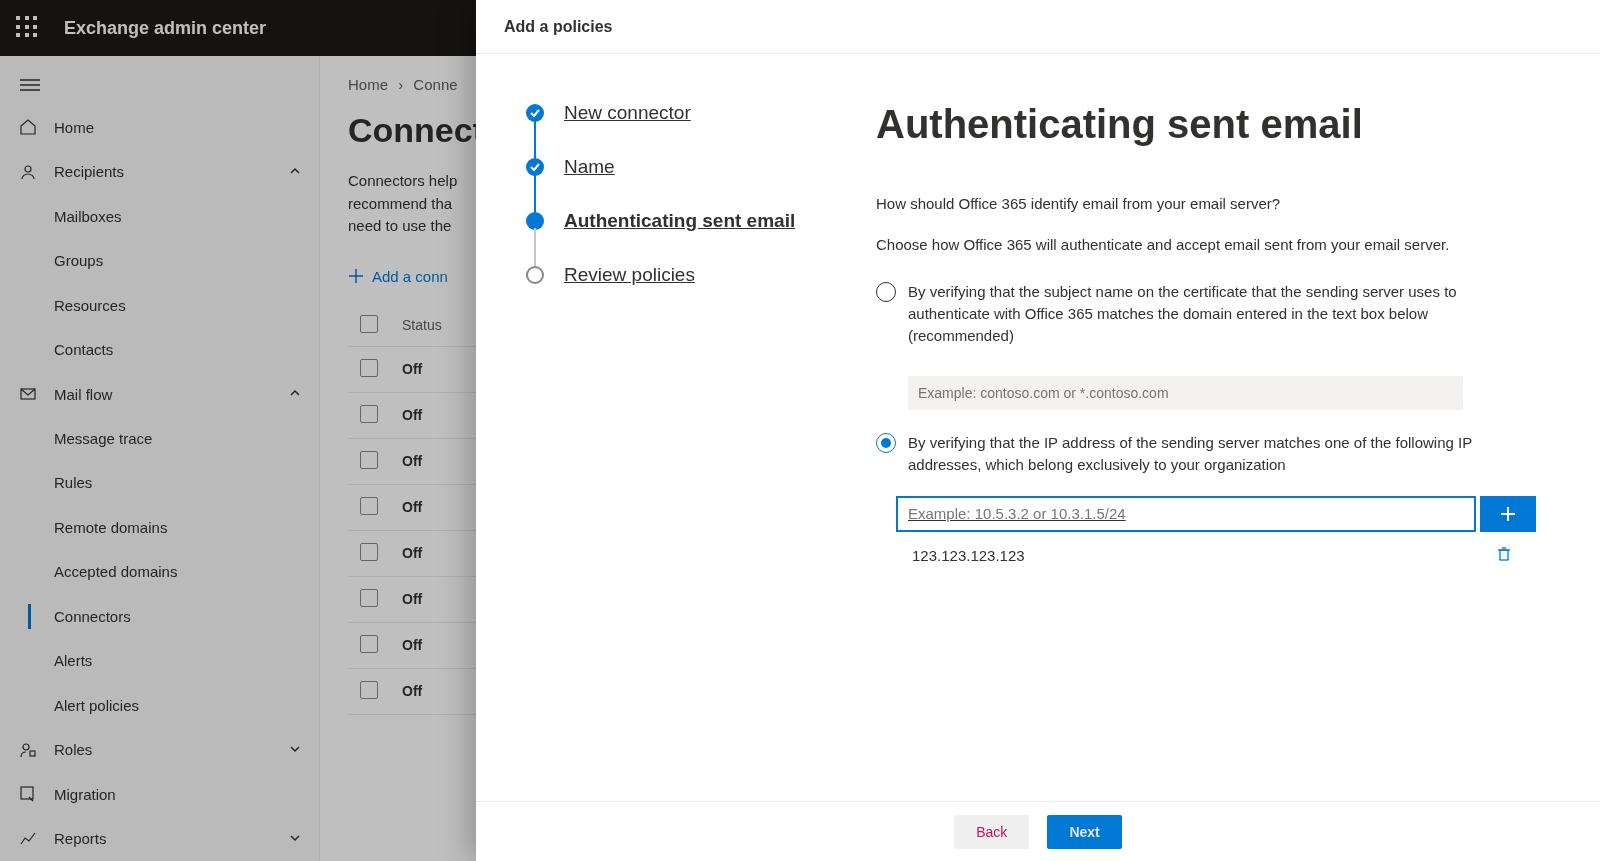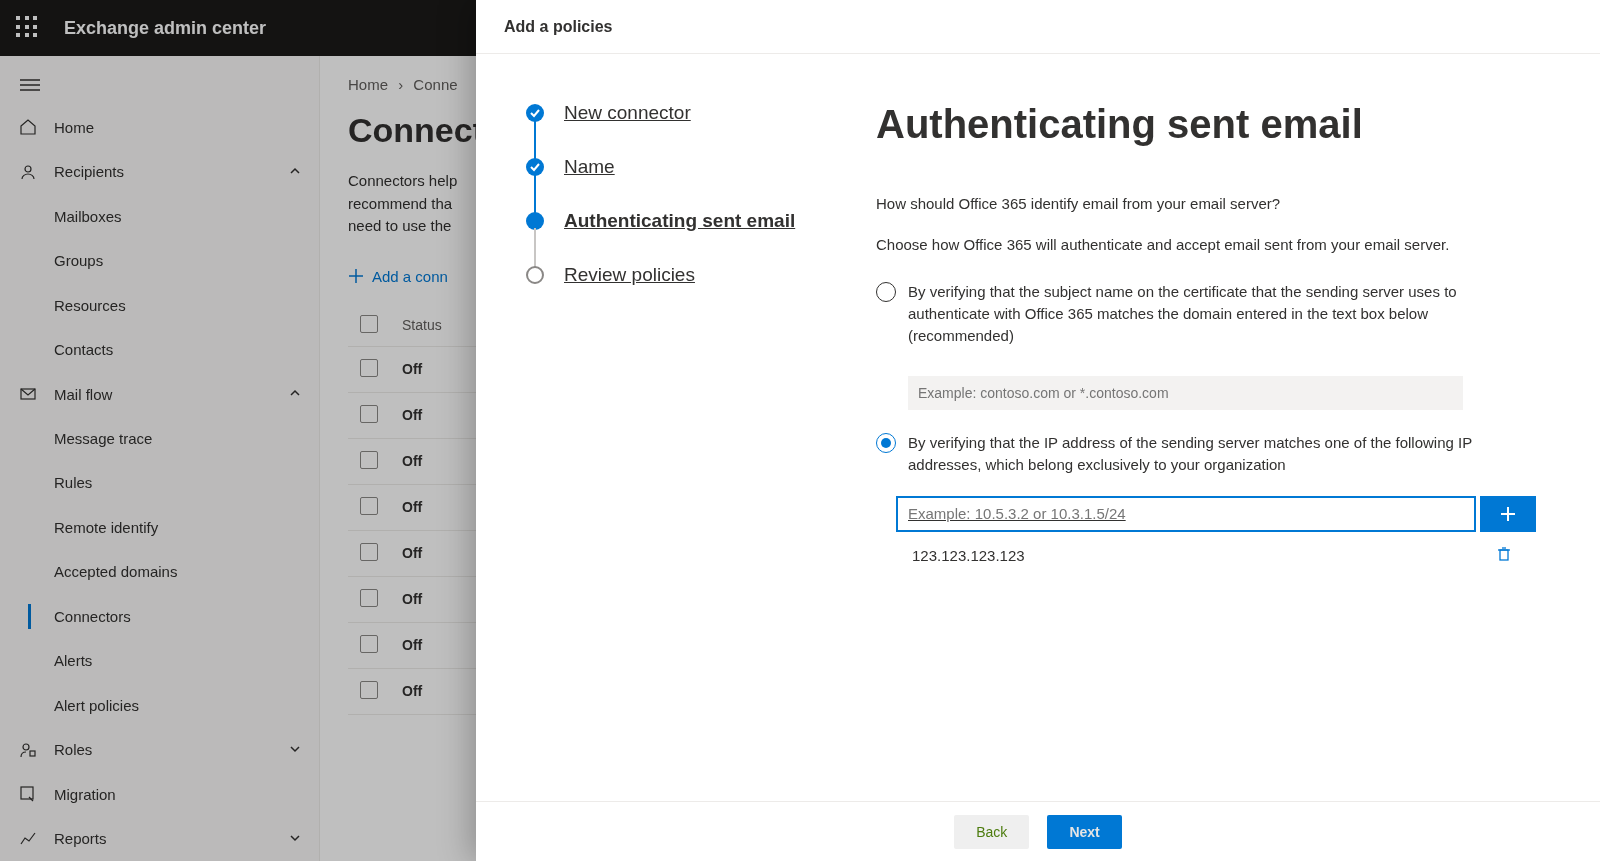--- a/index.html
+++ b/index.html
@@ -73,21 +73,21 @@
   .domain-input { margin: 10px 0 0 32px; width: 555px; height: 34px; background: #f3f2f1; border: none; padding: 0 10px; font-size: 14px; color: #0f766e; }
   .ip-input-row { display: flex; margin: 4px 0 0 20px; text-decoration: underline; }
   .ip-input { flex: 1; height: 36px; border: 2px solid #0078d4; padding: 0 10px; font-size: 15px; }
   .ip-input::placeholder { color: #767676; }
   .ip-add-btn { width: 56px; height: 36px; background: #0078d4; display: flex; align-items: center; justify-content: center; cursor: pointer; margin-left: 4px; }
   .ip-list-item { display: flex; align-items: center; margin: 14px 0 0 36px; font-size: 15px; }
   .ip-list-item .del { margin-left: auto; margin-right: 24px; cursor: pointer; color: #0078d4; }
 
   .panel-footer { height: 60px; border-top: 1px solid #edebe9; display: flex; align-items: center; justify-content: center; gap: 18px; }
   .btn { height: 34px; padding: 0 22px; font-size: 14px; border: none; cursor: pointer; border-radius: 2px; }
-  .btn-back { background: #efefef; color: #4d7c0f; }
+  .btn-back { background: #efefef; color: #be185d; }
   .btn-next { background: #0078d4; color: #e5e5e5; font-weight: 600; }
 
   .chev svg { width: 12px; height: 12px; }
 </style>
 </head>
 <body>
 
 <div class="top-bar">
   <div class="waffle">
     <span></span>
@@ -160,21 +160,21 @@
             <path d="M2 8 L6 4 L10 8" fill="none" stroke="#323130" stroke-width="1.5"></path>
           </svg></span>
     </div>
     <div class="nav-row sub">
         <span class="nav-label">Message trace</span>
       </div>
     <div class="nav-row sub">
         <span class="nav-label">Rules</span>
       </div>
     <div class="nav-row sub">
-        <span class="nav-label">Remote identify</span>
+        <span class="nav-label">Remote domains</span>
       </div>
     <div class="nav-row sub">
         <span class="nav-label">Accepted domains</span>
       </div>
     <div class="nav-row sub active">
         <span class="nav-label">Connectors</span>
       </div>
     <div class="nav-row sub">
         <span class="nav-label">Alerts</span>
       </div>

